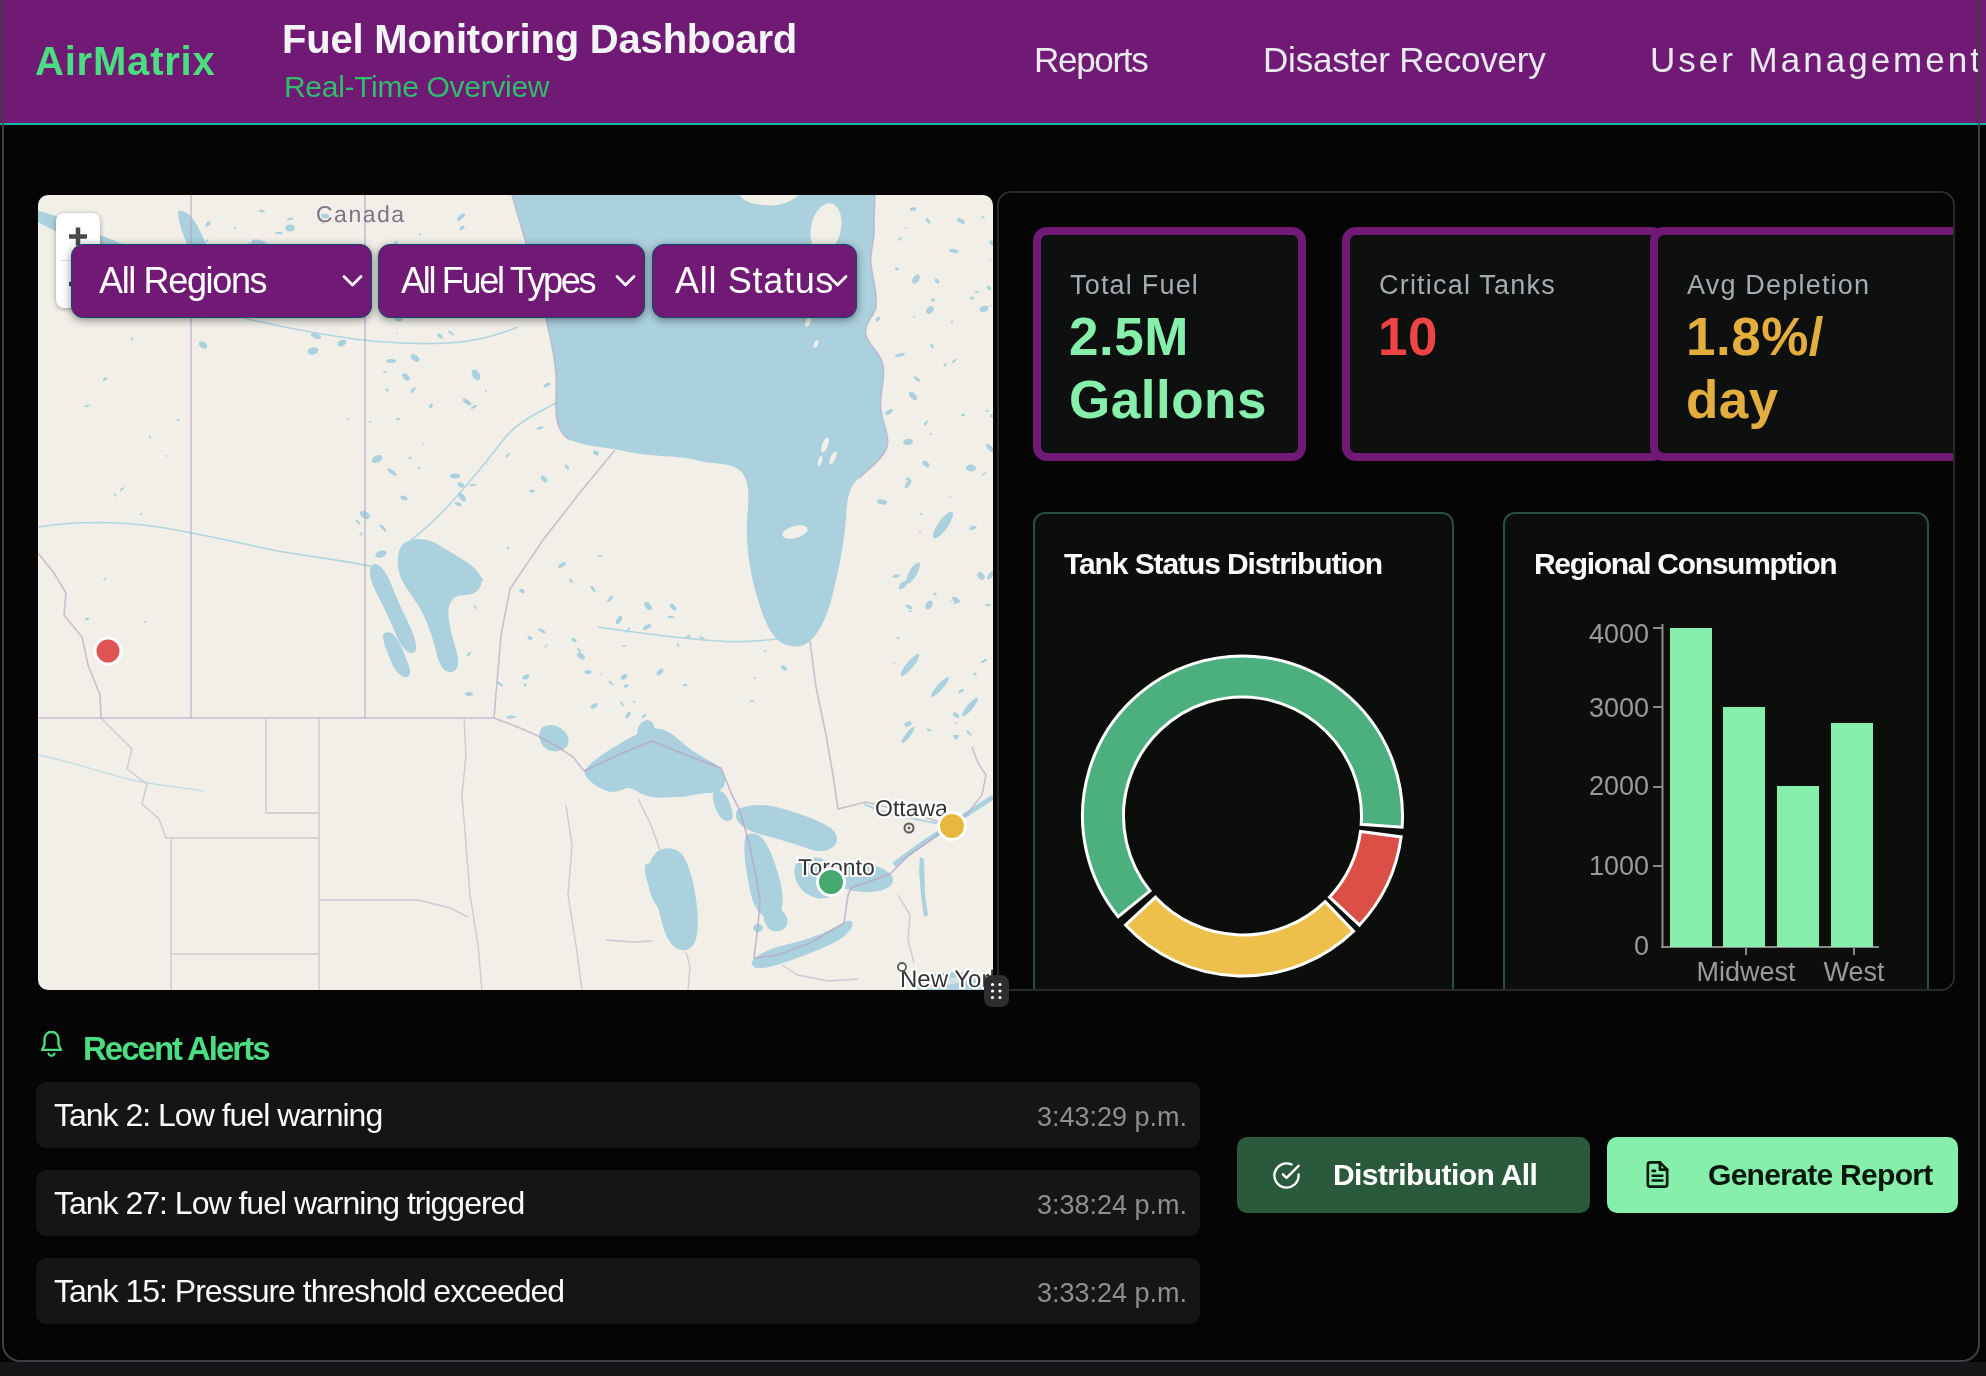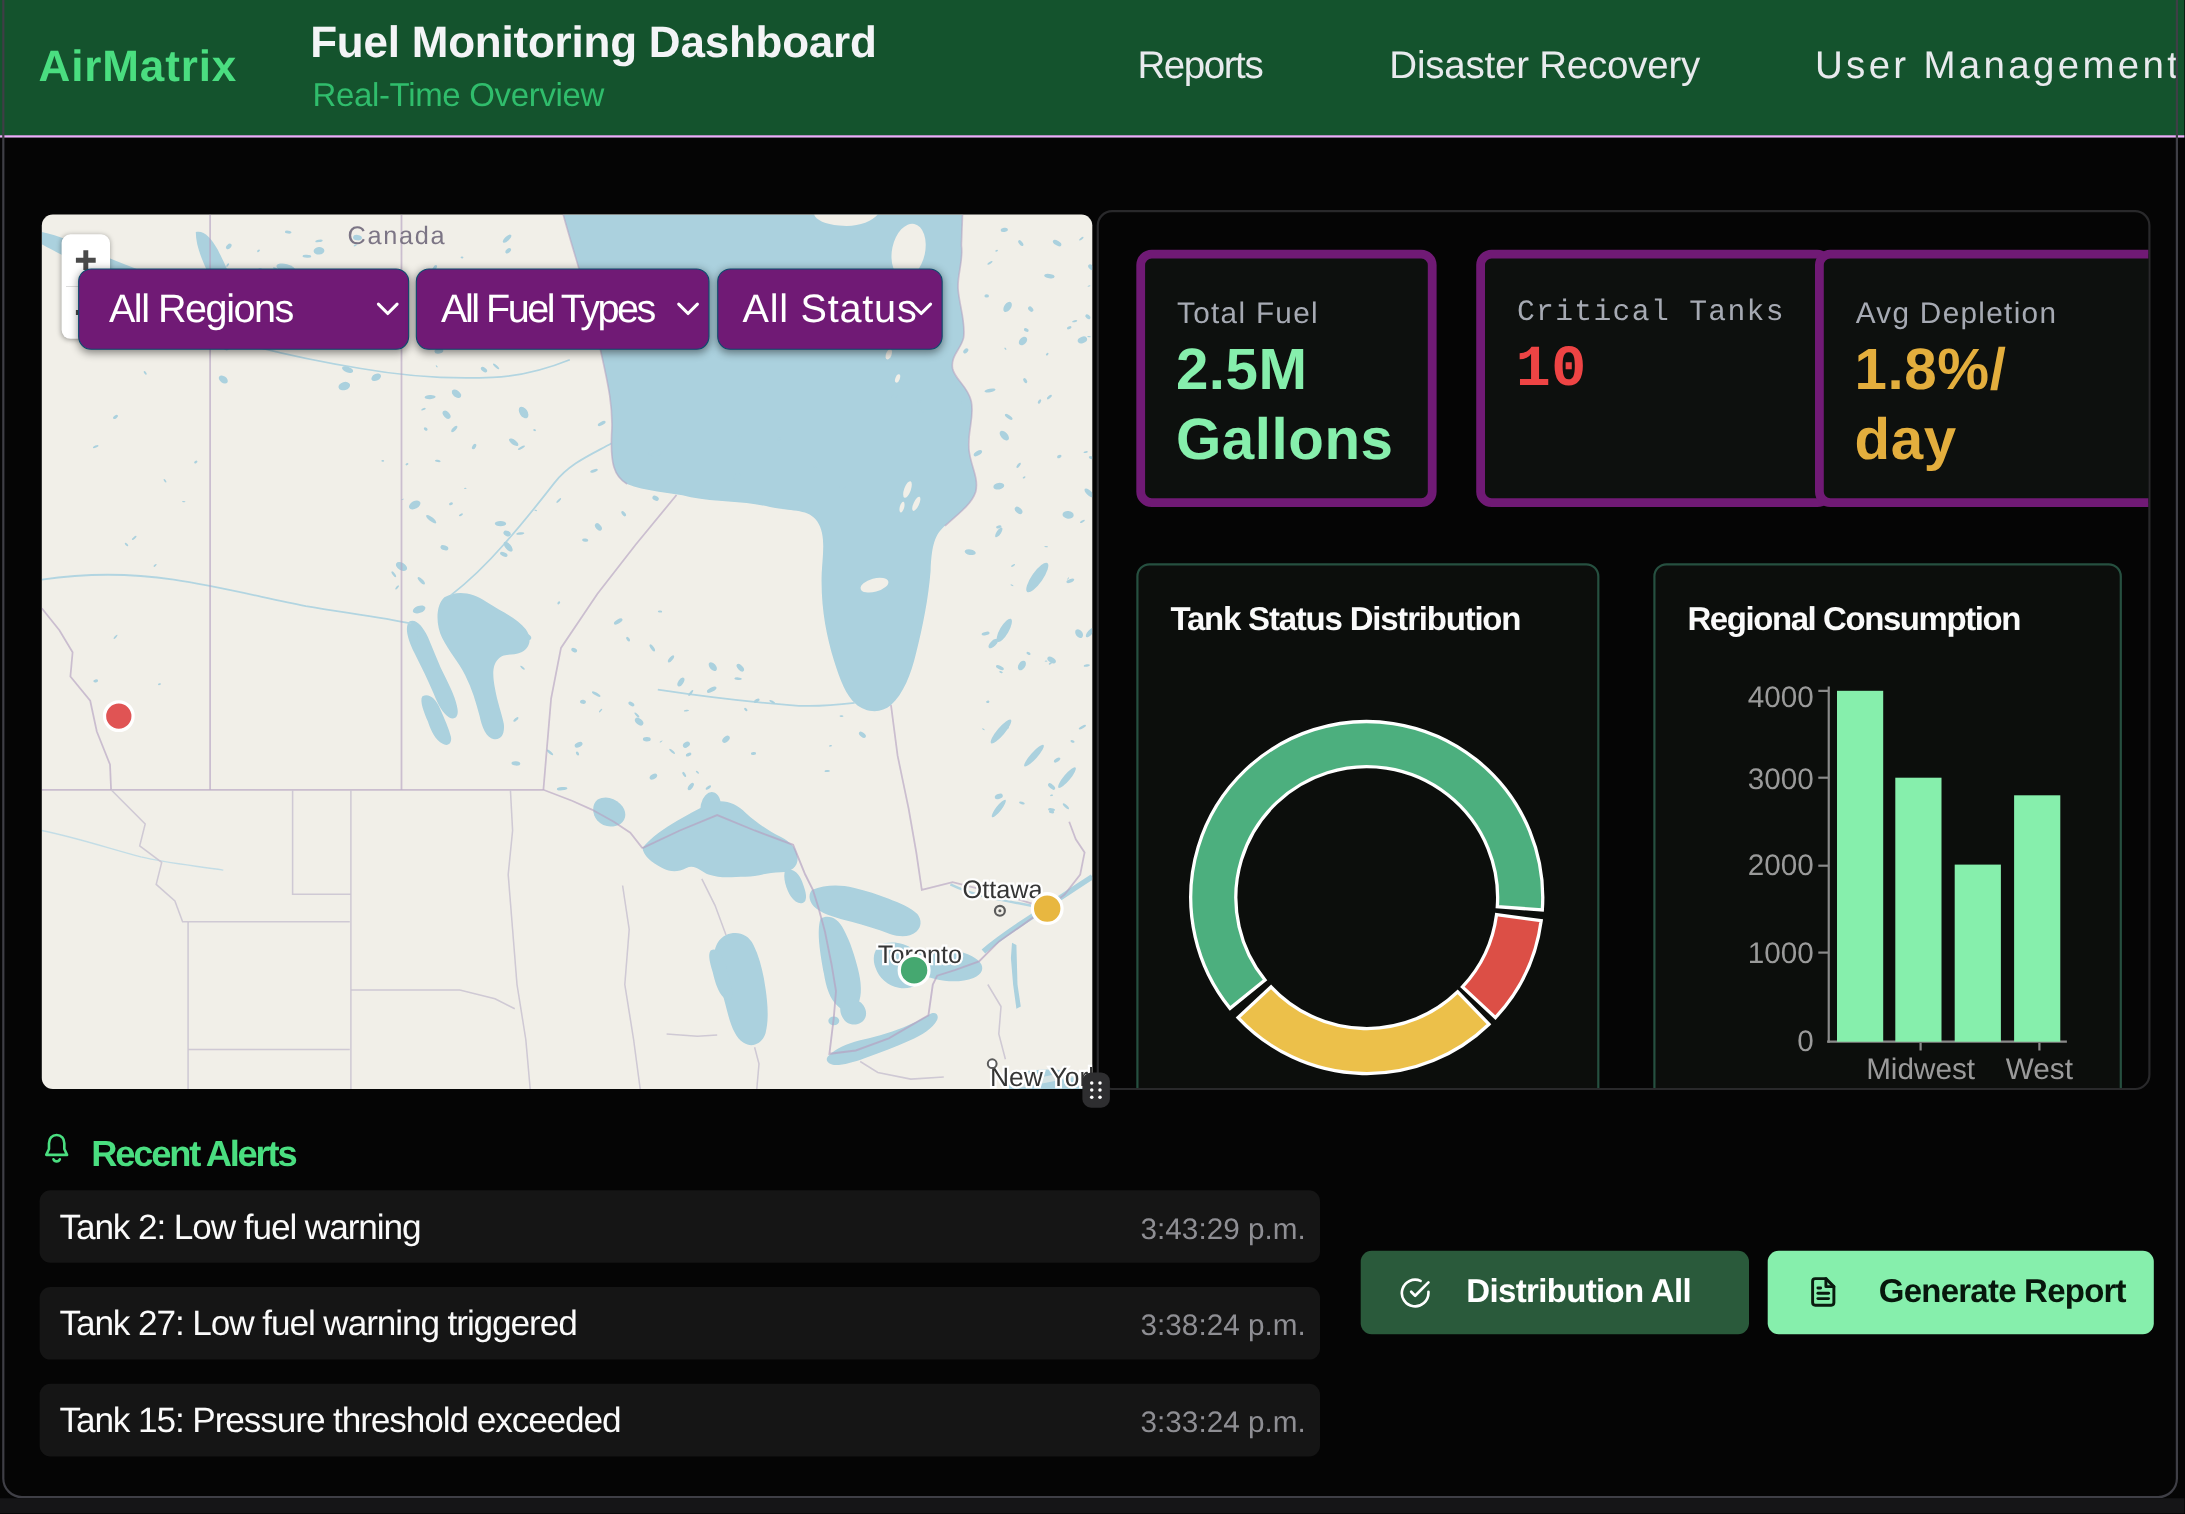--- a/index.html
+++ b/index.html
@@ -1,17 +1,17 @@
 <!DOCTYPE html>
 <html><head>
 <meta charset="utf-8">
 <style>
   * { margin:0; padding:0; box-sizing:border-box; -webkit-font-smoothing:antialiased; }
   html,body { width:1986px; height:1376px; background:#050505; font-family:"Liberation Sans", sans-serif; overflow:hidden; position:relative; }
-  #hdr { position:absolute; left:0; top:0; width:1986px; height:125px; background:#14532d; border-bottom:2px solid #f0abfc; }
+  #hdr { position:absolute; left:0; top:0; width:1986px; height:125px; background:#701a75; border-bottom:2px solid #14b8a6; }
   #logo { position:absolute; left:35px; top:39px; font-size:40px; font-weight:bold; color:#4ade80; letter-spacing:0.8px; }
   #title { position:absolute; left:282px; top:17px; font-size:40px; font-weight:bold; color:#f3f4f6; letter-spacing:-0.2px; }
   #subtitle { position:absolute; left:284px; top:70px; font-size:30px; color:#30bd6c; letter-spacing:-0.3px; }
   .nav { position:absolute; top:40px; font-size:35px; color:#e8eaed; }
   #map { position:absolute; left:38px; top:195px; width:955px; height:795px; border-radius:10px; overflow:hidden; background:#f1efe8; }
   #zoomctl { position:absolute; left:18px; top:18px; width:44px; height:95px; background:#fff; border-radius:8px; box-shadow:0 1px 5px rgba(0,0,0,.35); }
   .pill { position:absolute; top:49px; height:74px; background:#701a75; border:1px solid #0c4a6e; border-radius:12px; color:#fff; font-size:36px; display:flex; align-items:center; box-shadow:0 2px 8px rgba(0,0,0,.45); }
   .pill span { padding-left:27px; }
   .pill svg { position:absolute; right:8px; top:50%; margin-top:-7px; }
   #grip { position:absolute; left:984px; top:975px; width:25px; height:32px; background:#2e2e30; border-radius:8px; z-index:5; }
@@ -419,21 +419,21 @@
         <circle cx="8.5" cy="22.5" r="1.6"></circle>
         <circle cx="16" cy="22.5" r="1.6"></circle>
       </g>
     </svg></div>
 
   <div id="panel">
     <div class="scard" style="left:34px; width:273px;">
       <div class="lbl">Total Fuel</div>
       <div class="val" style="color:#86efac;">2.5M<br>Gallons</div>
     </div>
-    <div class="scard" style="left:343px; width:324px;font-family:Liberation Mono, monospace;">
+    <div class="scard" style="left:343px; width:324px;">
       <div class="lbl">Critical Tanks</div>
       <div class="val" style="color:#ee4444;">10</div>
     </div>
     <div class="scard" style="left:651px; width:322px;">
       <div class="lbl">Avg Depletion</div>
       <div class="val" style="color:#e3ae3d;">1.8%/<br>day</div>
     </div>
     <div class="ccard" style="left:34px; width:421px;">
       <div class="ct" style="letter-spacing:-1.1px;">Tank Status Distribution</div>
       <svg width="421" height="520" viewBox="0 0 421 520" style="position:absolute;left:-2px;top:-2px;">

